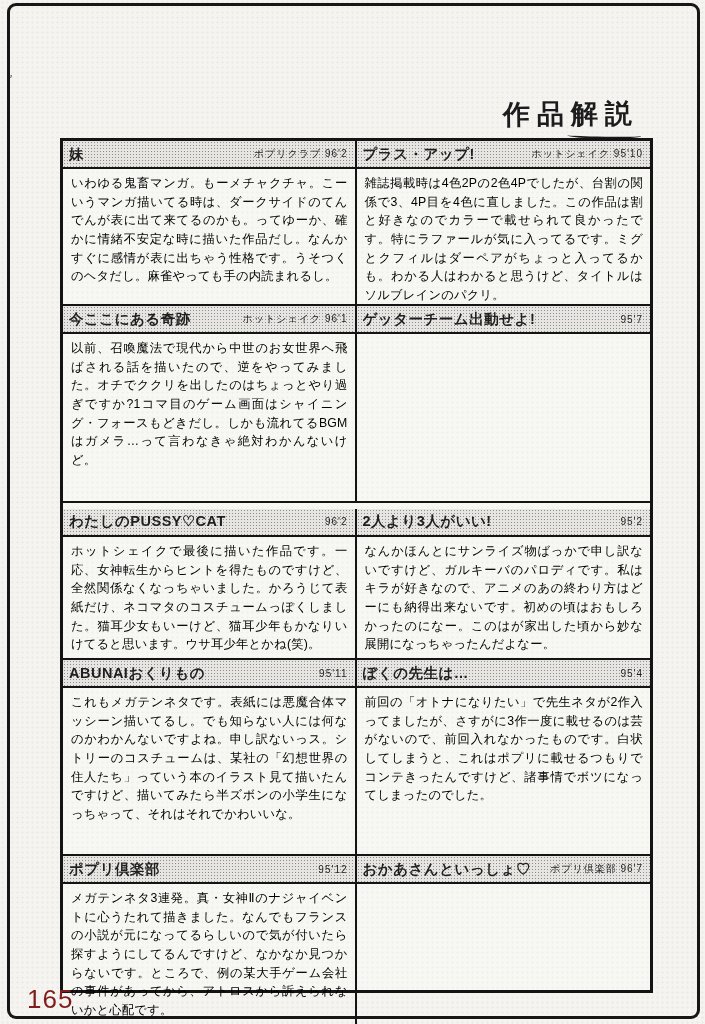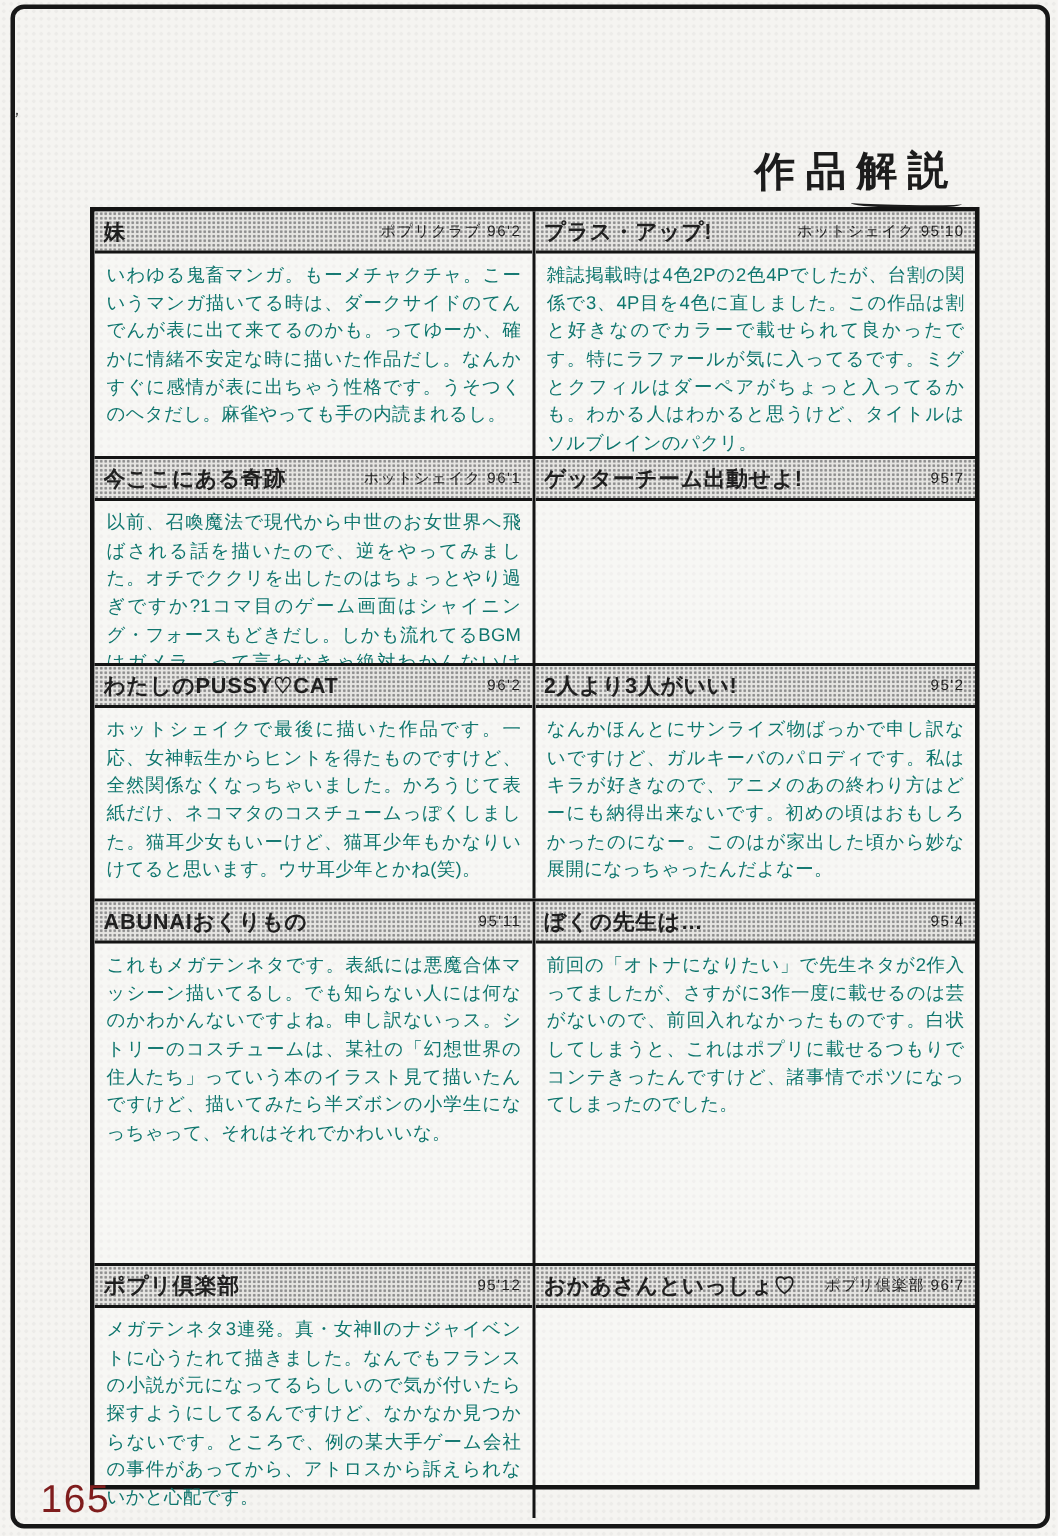--- a/index.html
+++ b/index.html
@@ -66,23 +66,23 @@
     height: 855px;
     border: 3px solid #141414;
     display: flex;
     flex-direction: column;
     background-color: rgba(255,255,255,0.25);
   }
 
   .t-row { display: flex; flex: 0 0 auto; }
   .t-row + .t-row { border-top: 2px solid #141414; }
   .t-row:nth-child(1) { height: 163px; }
-  .t-row:nth-child(2) { height: 138px; }
-  .t-row:nth-child(3) { height: 157px; }
-  .t-row:nth-child(4) { height: 243px; }
+  .t-row:nth-child(2) { height: 197px; }
+  .t-row:nth-child(3) { height: 157px; align-items: flex-end; }
+  .t-row:nth-child(4) { height: 196px; }
   .t-row:nth-child(5) { flex: 1 1 auto; }
 
   .cell {
     width: 50%;
     display: flex;
     flex-direction: column;
     overflow: hidden;
   }
   .cell:first-child { border-right: 2px solid #141414; }
 
@@ -111,21 +111,21 @@
     margin-left: 6px;
     letter-spacing: 1px;
   }
 
   .cell-body {
     flex: 1 1 auto;
     padding: 5px 7px 4px 8px;
     font-size: 12.3px;
     line-height: 1.52;
     letter-spacing: 0.2px;
-    color: #0f766e;
+    color: #000000;
     overflow: hidden;
     text-align: justify;
   }
 
   .page-number {
     position: absolute;
     left: 27px;
     bottom: 9px;
     font-size: 26px;
     letter-spacing: 1px;

